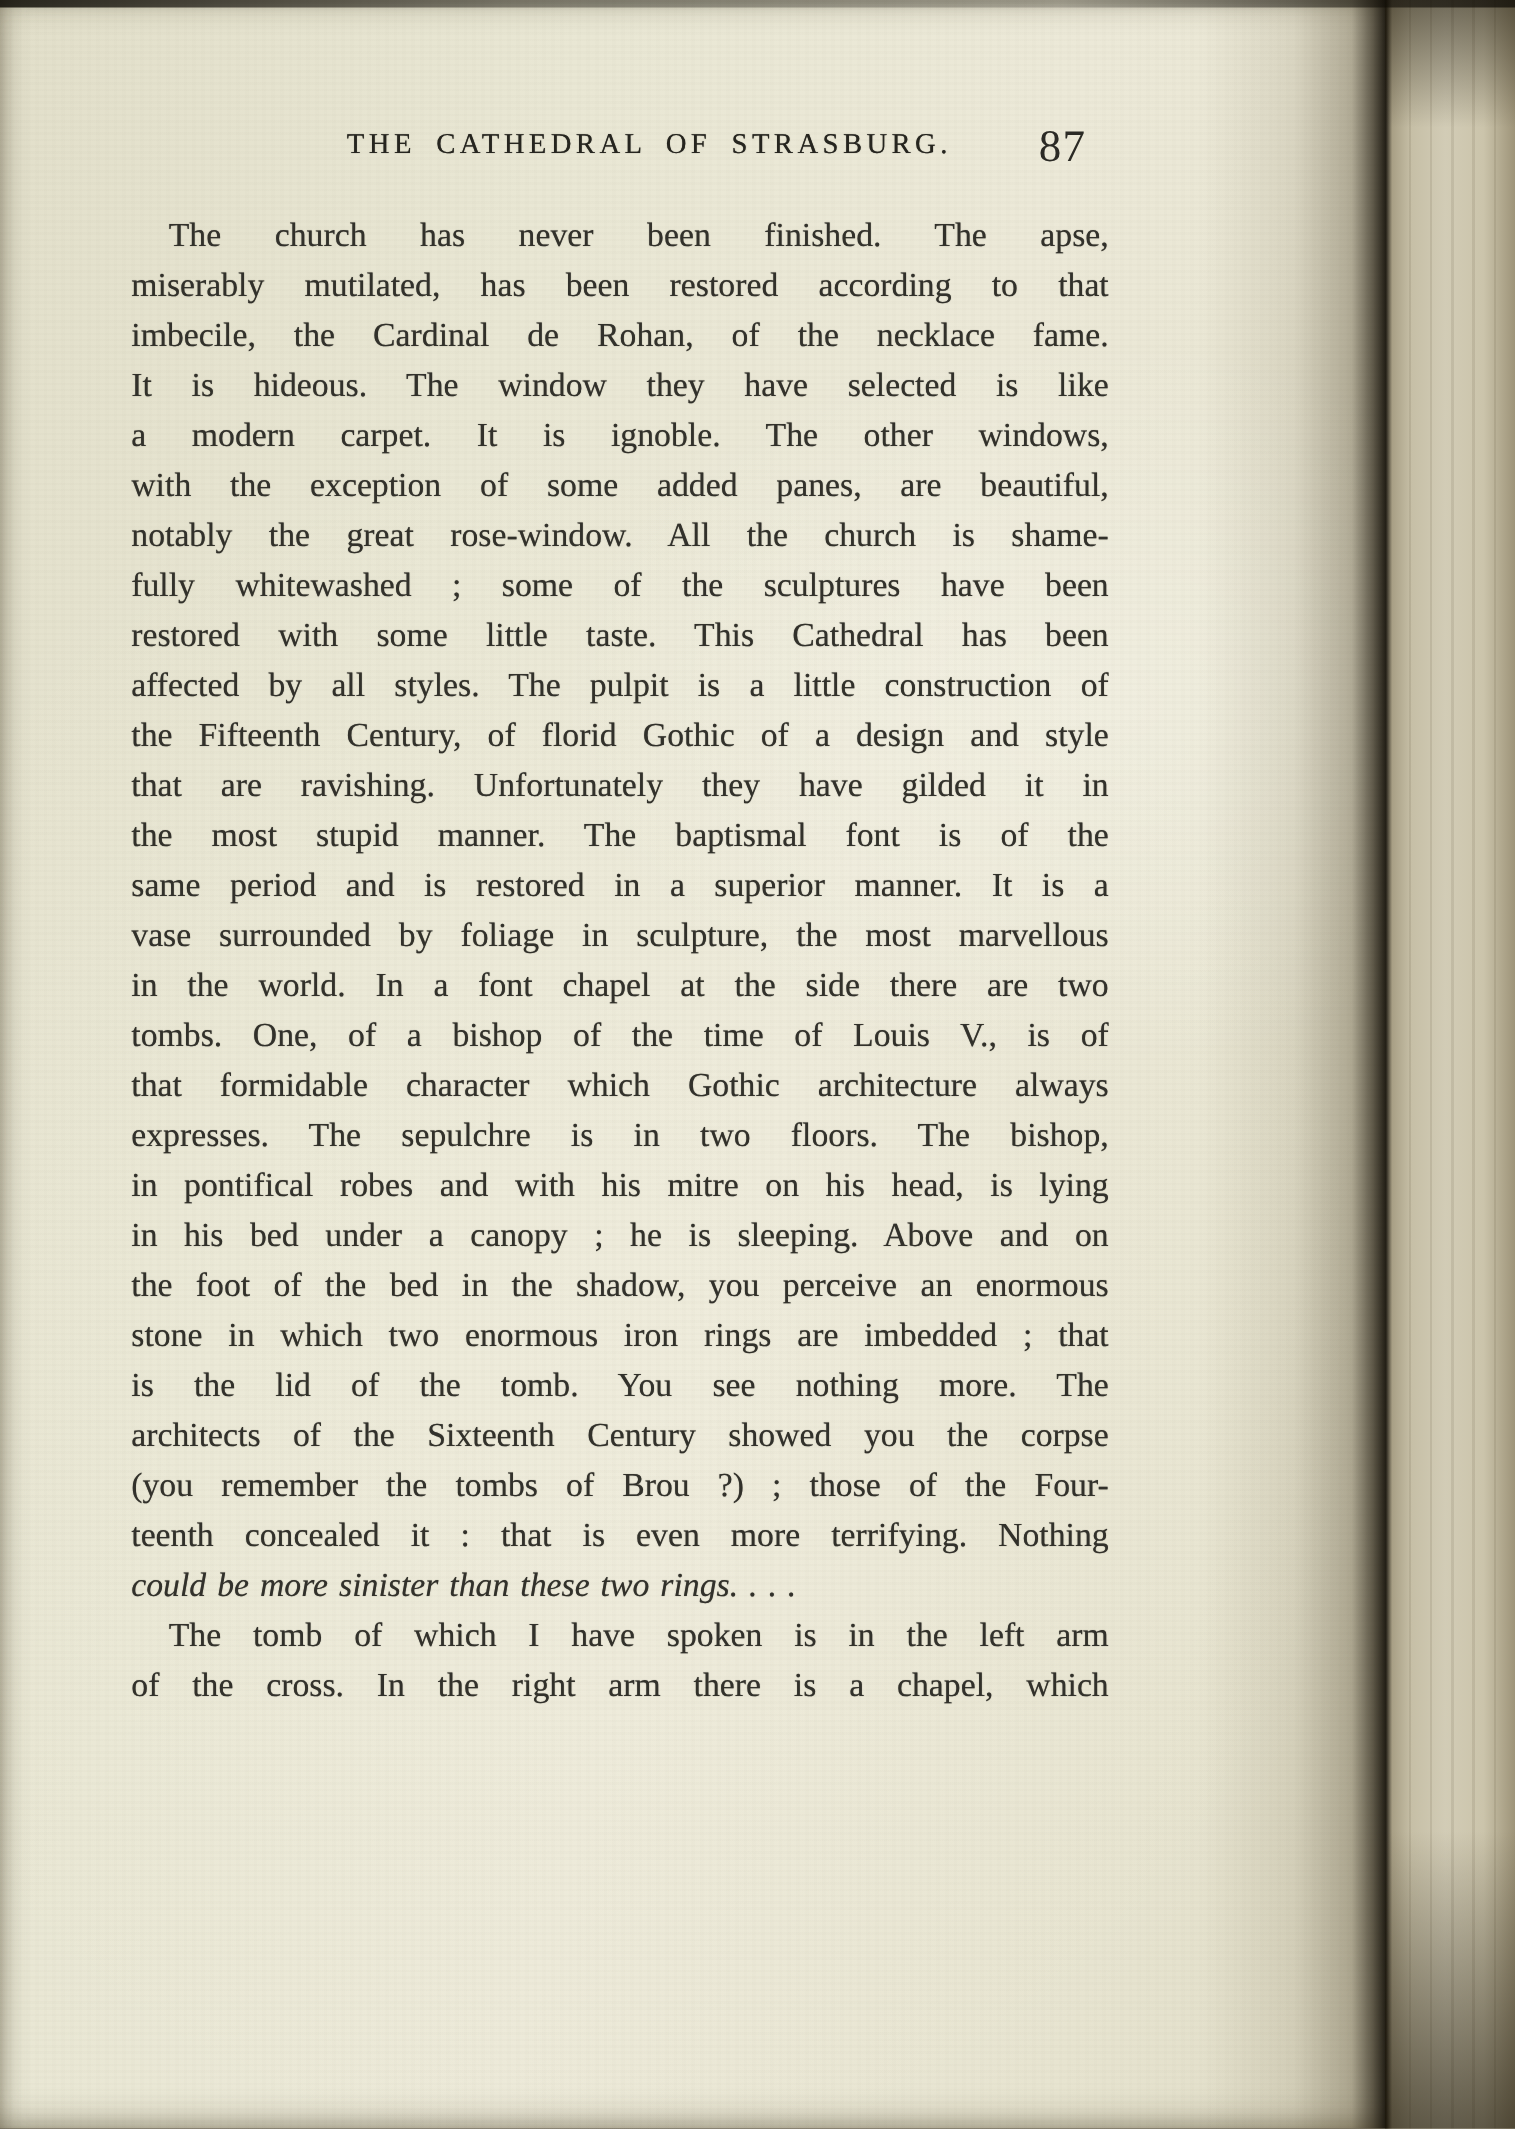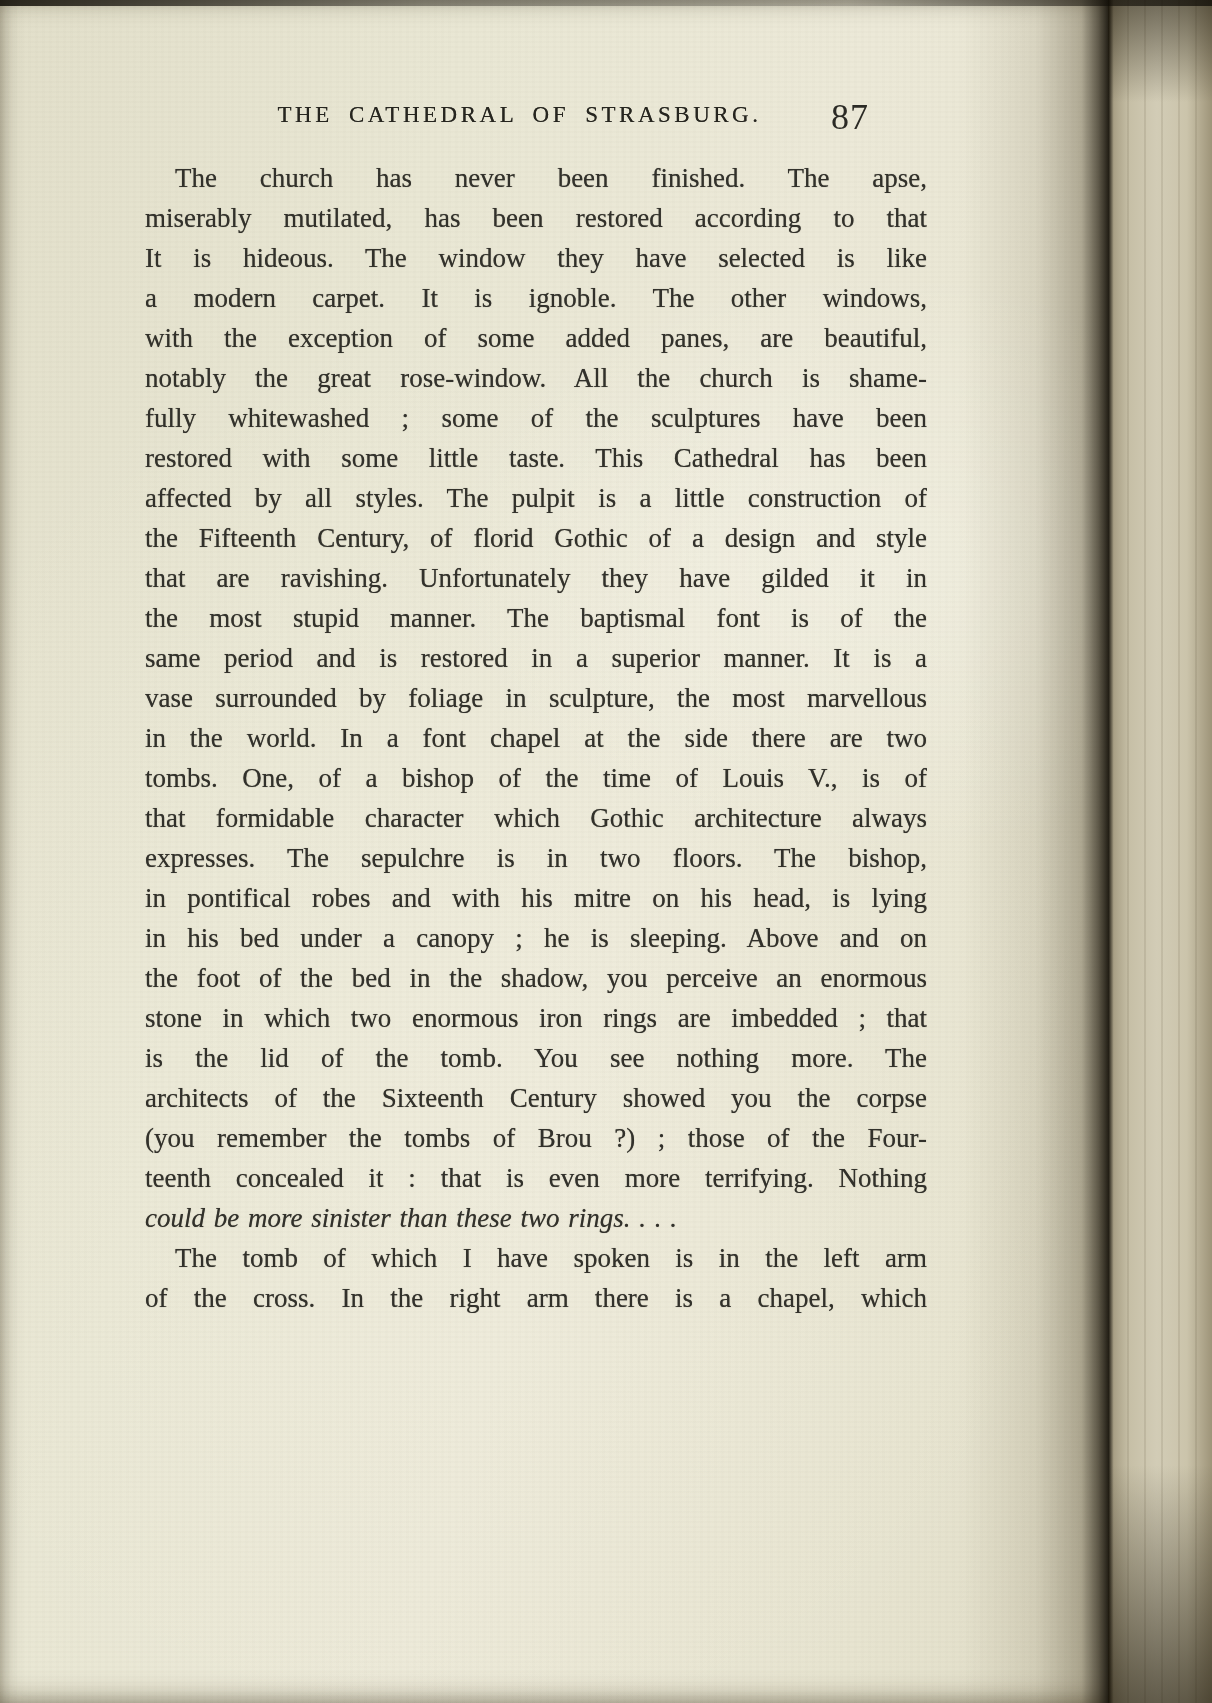--- a/index.html
+++ b/index.html
@@ -64,25 +64,24 @@
     white-space: nowrap;
     text-shadow: 0 0 0.6px rgba(38,37,31,0.8);
     margin-left: 38px;
   }
   .page-number {
     position: absolute; right: 18px; top: -4px;
     font-size: 36px; color: #2b2a25;
     letter-spacing: 1px;
   }
   .body-text {
-    position: absolute; top: 158px; left: 105px; width: 782px;
+    position: absolute; top: 168px; left: 105px; width: 782px;
     font-size: 27px; line-height: 40px; color: #32312b;
     text-shadow: 0 0 0.7px rgba(45,43,35,0.65);
     word-spacing: 2px;
-    margin-left: 40px;
   }
   .line {
     text-align: justify;
     text-align-last: justify;
     height: 40px; overflow: hidden;
   }
   .line.indent { text-indent: 30px; }
   .line.no-just { text-align-last: left; font-style: italic; }
   .footer {
     position: absolute; top: 1360px; left: 105px; width: 782px;
@@ -99,20 +98,21 @@
   <div class="paper-texture"></div>
 
   <div class="header">
     <span class="running-title">THE CATHEDRAL OF STRASBURG.</span>
     <span class="page-number">87</span>
   </div>
 
   <div class="body-text" id="text-body">
       <div class="line indent">The church has never been finished. The apse,</div>
       <div class="line">miserably mutilated, has been restored according to that</div>
+      <div class="line">imbecile, the Cardinal de Rohan, of the necklace fame.</div>
       <div class="line">It is hideous. The window they have selected is like</div>
       <div class="line">a modern carpet. It is ignoble. The other windows,</div>
       <div class="line">with the exception of some added panes, are beautiful,</div>
       <div class="line">notably the great rose-window. All the church is shame-</div>
       <div class="line">fully whitewashed ; some of the sculptures have been</div>
       <div class="line">restored with some little taste. This Cathedral has been</div>
       <div class="line">affected by all styles. The pulpit is a little construction of</div>
       <div class="line">the Fifteenth Century, of florid Gothic of a design and style</div>
       <div class="line">that are ravishing. Unfortunately they have gilded it in</div>
       <div class="line">the most stupid manner. The baptismal font is of the</div>

